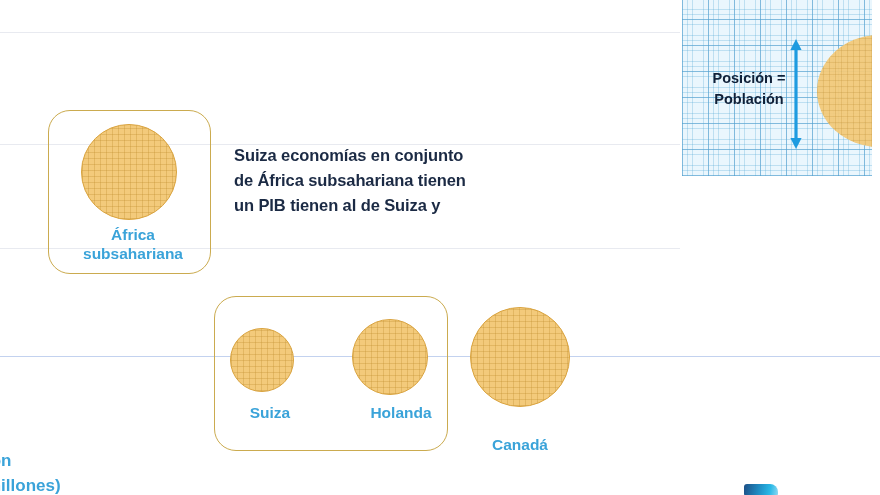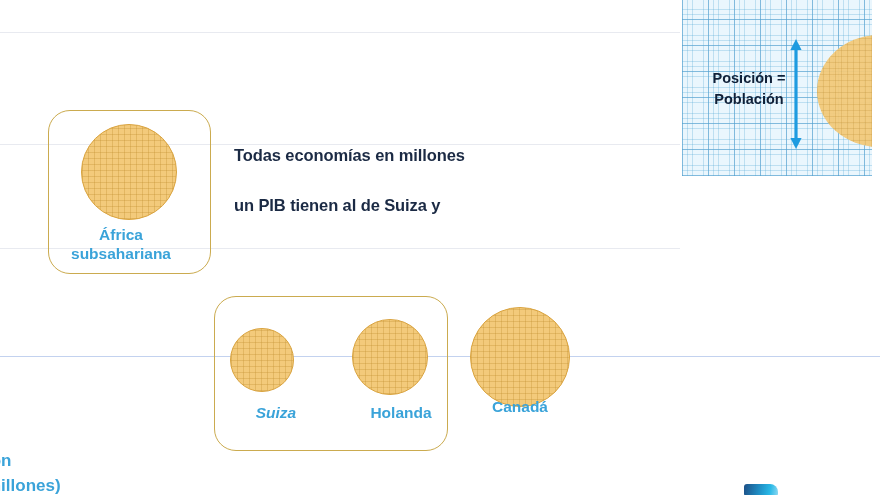--- a/index.html
+++ b/index.html
@@ -155,34 +155,34 @@
   <div class="group-box" style="left:214px; top:296px; width:234px; height:155px;"></div>
 
   <div class="bubble" style="left:81px; top:124px; width:96px; height:96px;"></div>
 
   <div class="bubble" style="left:230px; top:328px; width:64px; height:64px;"></div>
 
   <div class="bubble" style="left:352px; top:319px; width:76px; height:76px;"></div>
 
   <div class="bubble" style="left:470px; top:307px; width:100px; height:100px;"></div>
 
-  <div class="bubble-label two-line" style="left:51px; top:225px; width:140px;">
+  <div class="bubble-label two-line" style="left:63px; top:225px; width:140px;">
     <span>África</span><br>
     <span>subsahariana</span>
   </div>
 
-  <div class="bubble-label" style="left:216px; top:403px; width:120px;font-style:italic;">Suiza</div>
+  <div class="bubble-label" style="left:210px; top:403px; width:120px;">Suiza</div>
 
   <div class="bubble-label" style="left:341px; top:403px; width:120px;">Holanda</div>
 
-  <div class="bubble-label" style="left:460px; top:397px; width:120px;">Canadá</div>
+  <div class="bubble-label" style="left:460px; top:435px; width:120px;">Canadá</div>
 
   <div class="callout" style="left:234px; top:143px; width:310px;">
-    <span>Todas economías en millones</span><br>
-    <br>
+    <span>Suiza economías en conjunto</span><br>
+    <span>de África subsahariana tienen</span><br>
     <span>un PIB tienen al de Suiza y</span><br>
   </div>
 
   <div class="axis-title" style="left:-14px; top:448px;">
     <span>ión</span><br>
     <span>millones)</span>
   </div>
 
   <div id="inset">
 

